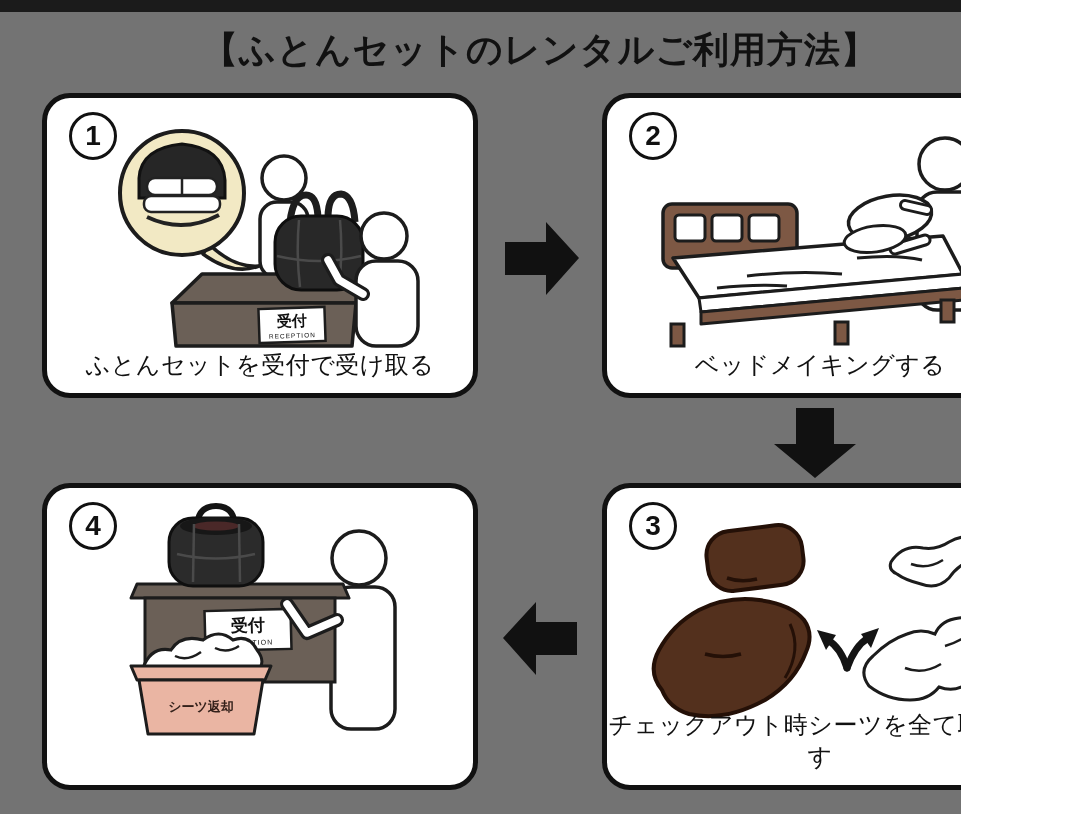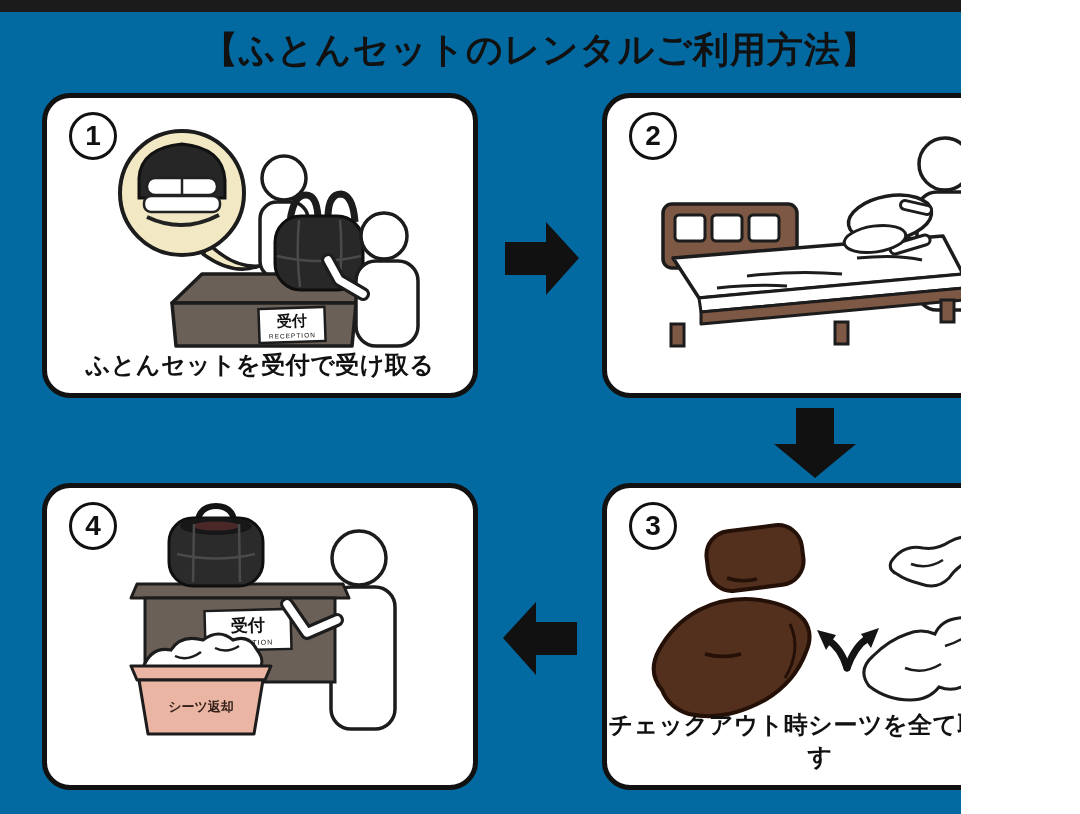--- a/index.html
+++ b/index.html
@@ -1,17 +1,17 @@
 <!DOCTYPE html>
 <html><head>
 <meta charset="utf-8">
 <style>
   html,body{margin:0;padding:0;background:#ffffff;}
   #stage{
-    position:relative;width:961px;height:814px;background:#0369a1;overflow:hidden;
+    position:relative;width:961px;height:814px;background:#737373;overflow:hidden;
     font-family:"Liberation Sans","DejaVu Sans",sans-serif;color:#111;
   }
   .topbar{position:absolute;left:0;top:0;width:1080px;height:12px;background:#1b1b1b;}
   .title{
     position:absolute;left:0;top:26px;width:1080px;text-align:center;
     font-size:36px;font-weight:800;letter-spacing:1px;color:#111;
   }
   .panel{
     position:absolute;width:436px;height:305px;background:#fff;
     border:5px solid #111;border-radius:28px;box-sizing:border-box;
@@ -22,21 +22,21 @@
   #panel-4{left:42px;top:483px;height:307px;}
   .step-num{
     position:absolute;left:22px;top:14px;width:42px;height:42px;
     border:3.5px solid #111;border-radius:50%;
     display:flex;align-items:center;justify-content:center;
     font-size:28px;font-weight:700;z-index:3;background:#fff;
   }
   .illus{position:absolute;left:0;top:0;width:426px;height:250px;}
   .caption{
     position:absolute;left:0;bottom:12px;width:100%;text-align:center;
-    font-size:24px;font-weight:700;letter-spacing:0.5px;color:#111;z-index:2;
+    font-size:24px;font-weight:400;letter-spacing:0.5px;color:#111;z-index:2;
   }
   .flow-arrow{position:absolute;}
   svg text{font-family:"Liberation Sans","DejaVu Sans",sans-serif;}
 </style>
 </head>
 <body>
 
 <div id="stage">
 
   <div class="topbar"></div>
@@ -120,20 +120,21 @@
 
       <g>
         <path d="M318,142 L288,151" stroke="#1c1c1c" stroke-width="13" fill="none" stroke-linecap="round"></path>
         <path d="M318,142 L288,151" stroke="#ffffff" stroke-width="7" fill="none" stroke-linecap="round"></path>
         <ellipse cx="283" cy="120" rx="42" ry="22" transform="rotate(-10 283 120)" fill="#fff" stroke="#1c1c1c" stroke-width="3.5"></ellipse>
         <ellipse cx="268" cy="141" rx="31" ry="13" transform="rotate(-8 268 141)" fill="#fff" stroke="#1c1c1c" stroke-width="3"></ellipse>
         <path d="M320,112 L298,107" stroke="#1c1c1c" stroke-width="12" fill="none" stroke-linecap="round"></path>
         <path d="M320,112 L298,107" stroke="#ffffff" stroke-width="6" fill="none" stroke-linecap="round"></path>
       </g>
     </svg>
+    <div class="caption">ベッドメイキングする</div>
   </div>
 
   <div class="panel" id="panel-3">
     <div class="step-num">3</div>
     <svg class="illus" viewBox="0 0 426 250">
       <g>
         <rect x="100" y="40" width="96" height="60" rx="24" transform="rotate(-7 148 70)" fill="#53301d" stroke="#241007" stroke-width="4"></rect>
         <path d="M120,90 Q134,95 150,91" stroke="#241007" stroke-width="3.5" fill="none"></path>
       </g>
       <g>

